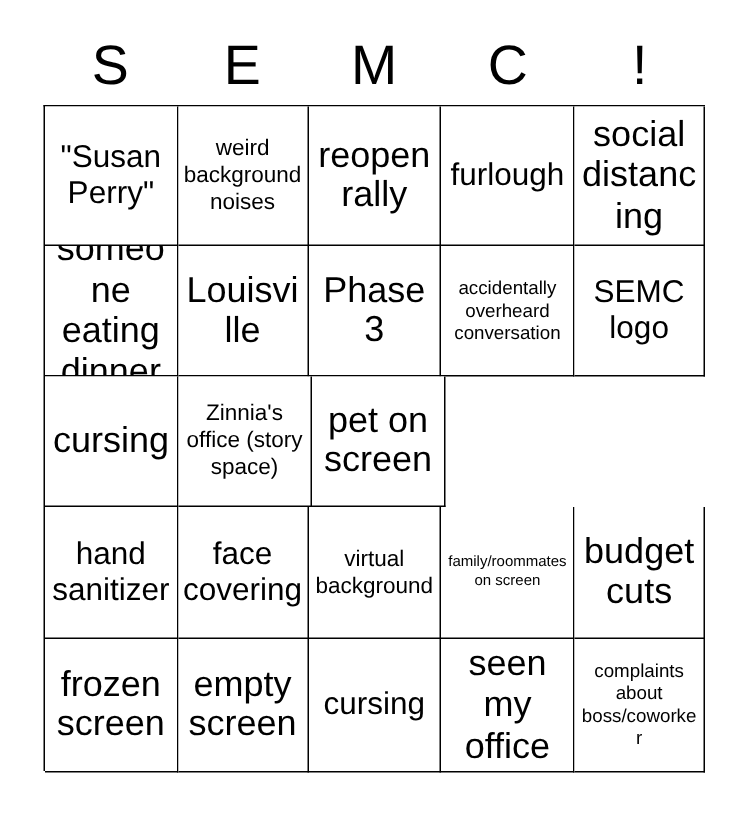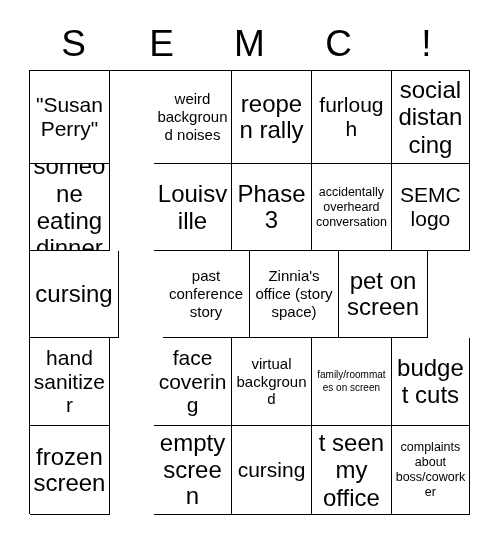--- a/index.html
+++ b/index.html
@@ -77,21 +77,21 @@
     border-bottom: 1px solid #000;
     display: flex;
     align-items: center;
     justify-content: center;
     text-align: center;
     padding: 1px 3px;
     overflow: hidden;
     background: #fff;
   }
   .c-0 { width: 89px; }
-  .c-1 { width: 87px; margin-left: 44px; }
+  .c-1 { width: 87px; }
   .c-2 { width: 89px; }
   .c-3 { width: 89px; text-align: center; }
   .c-4 { width: 87px; }
 
   .cell-text {
     display: block;
     width: 100%;
     line-height: 1.12;
     word-wrap: break-word;
     overflow-wrap: break-word;
@@ -153,23 +153,20 @@
         </div>
       <div class="cell c-4">
           <span class="cell-text fs-lg">SEMC logo</span>
         </div>
     </div>
 
     <div class="grid-row r-2">
       <div class="cell c-0">
           <span class="cell-text fs-xl">cursing</span>
         </div>
-      <div class="cell c-1">
-          <span class="cell-text fs-sm">past conference story</span>
-        </div>
       <div class="cell c-2">
           <span class="cell-text fs-sm">Zinnia's office (story space)</span>
         </div>
       <div class="cell c-3">
           <span class="cell-text fs-xl">pet on screen</span>
         </div>
     </div>
 
     <div class="grid-row r-3">
       <div class="cell c-0">

